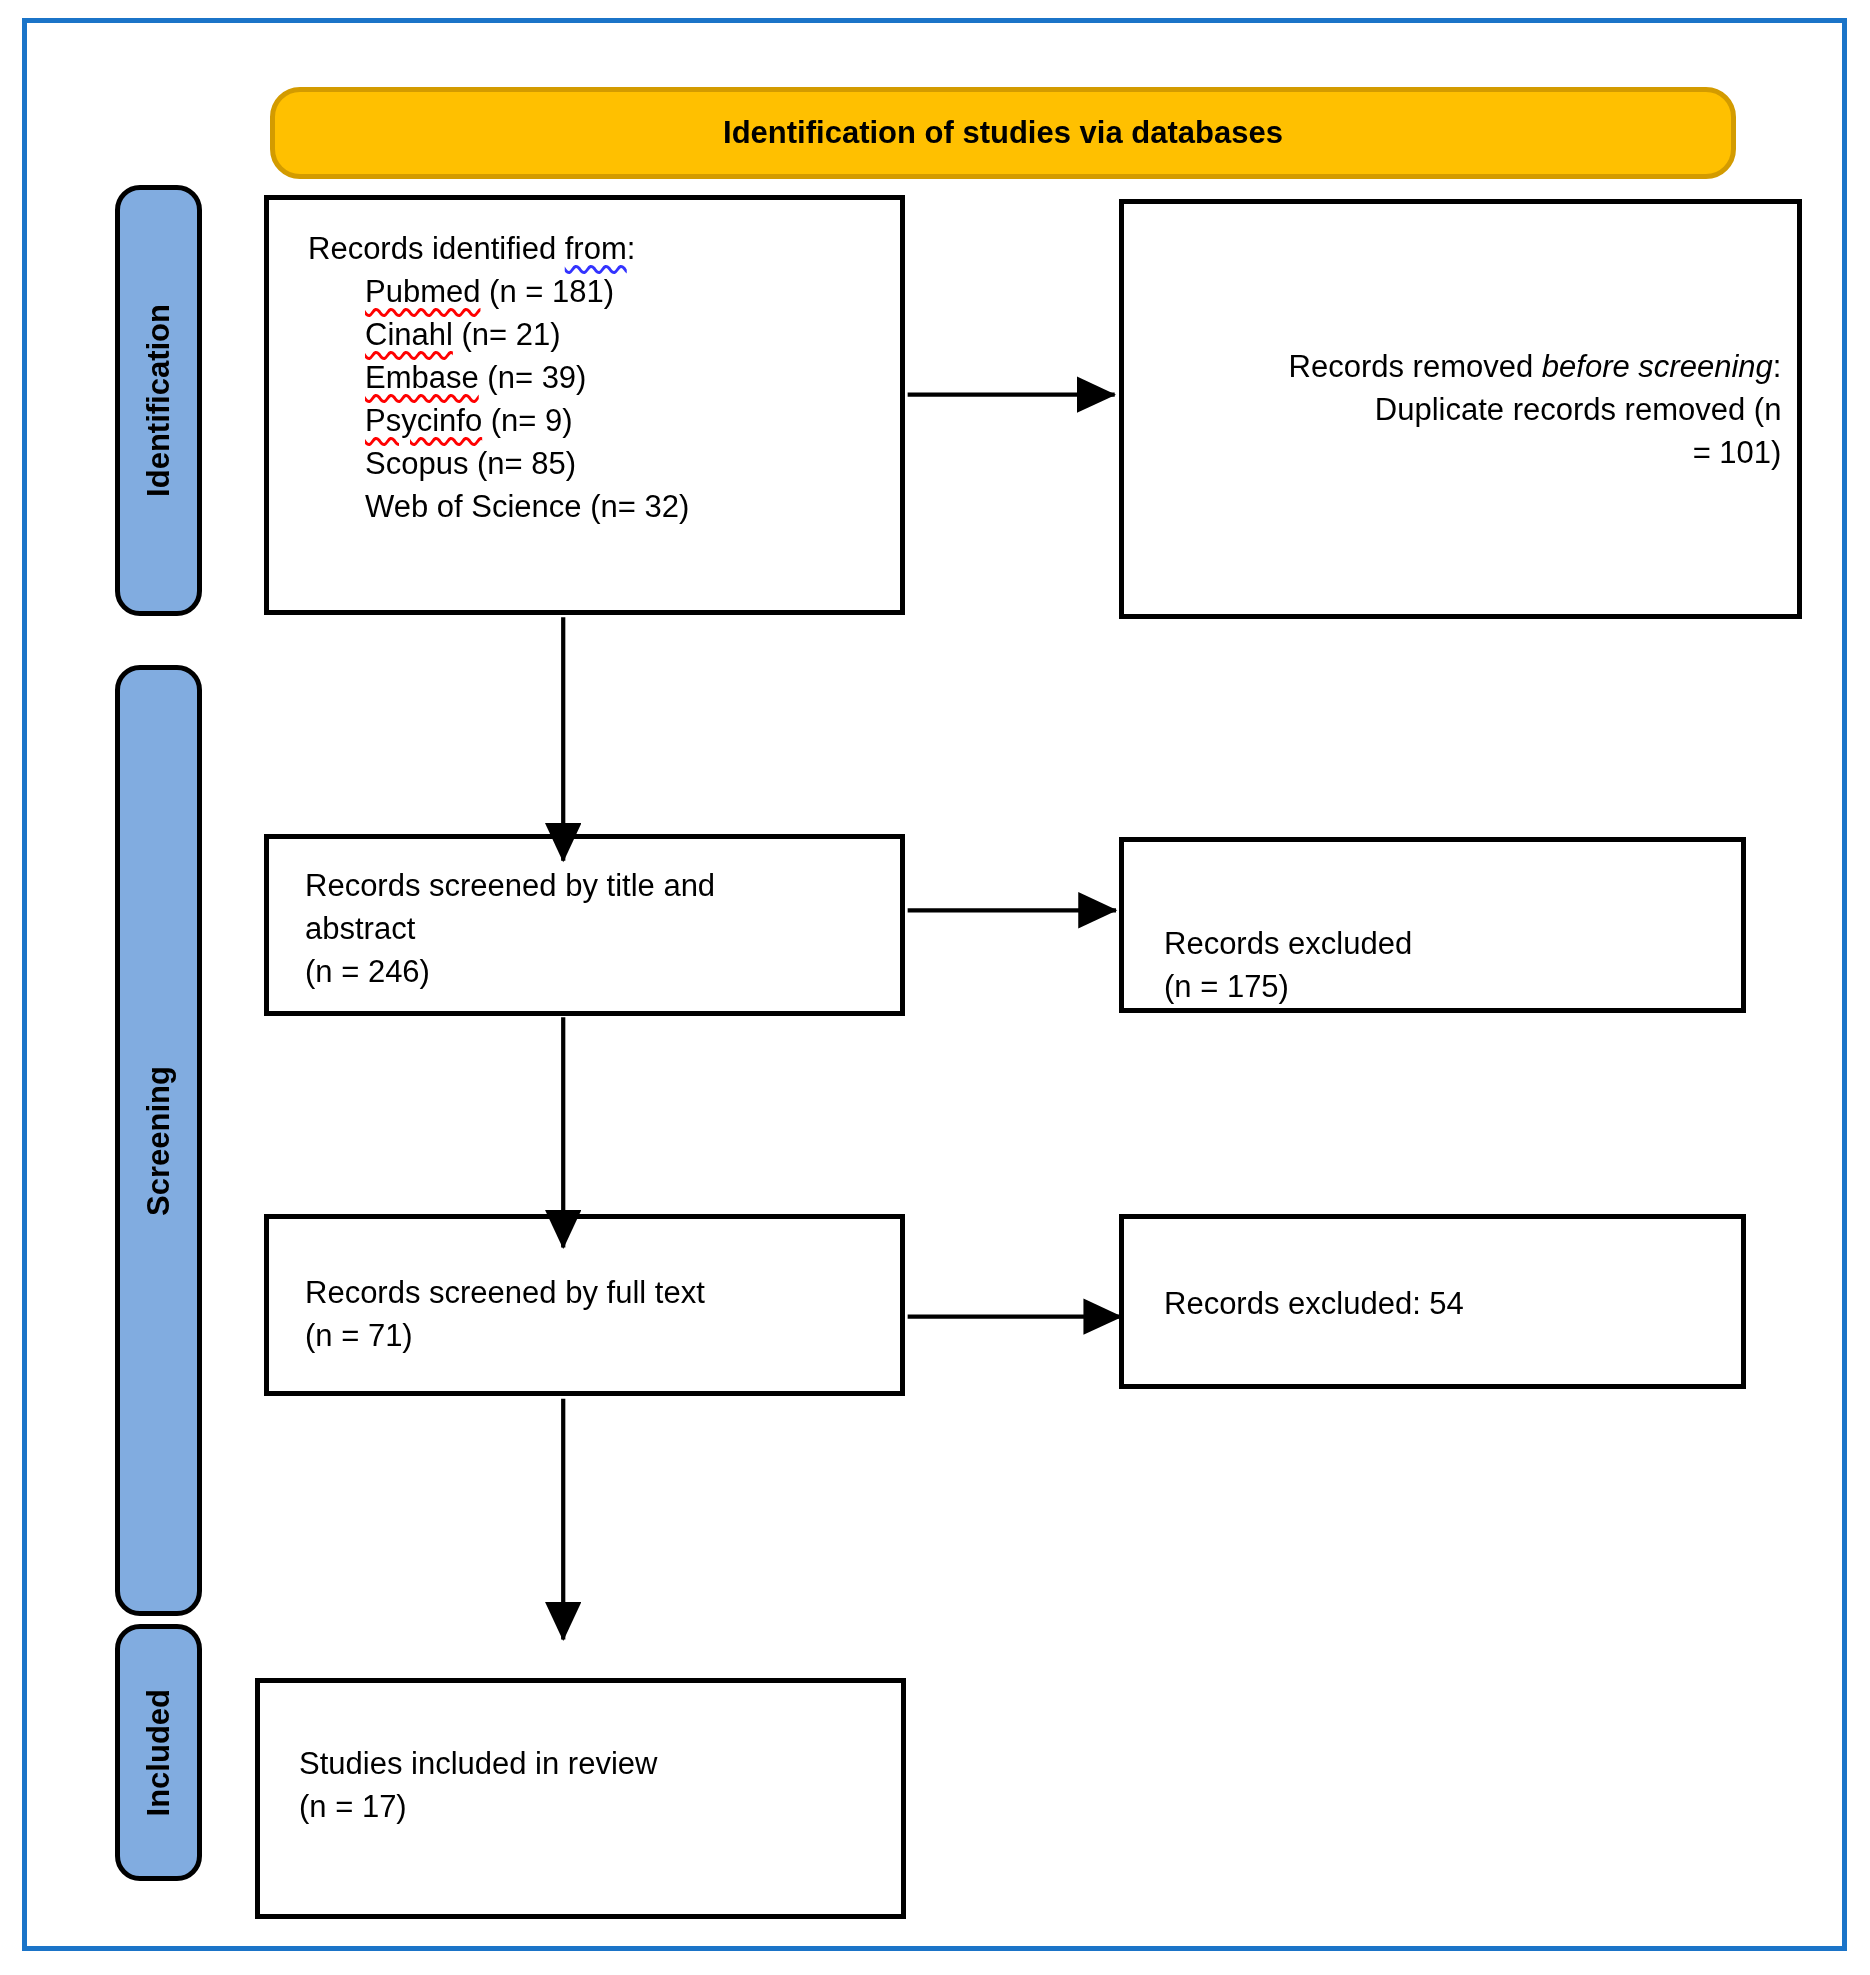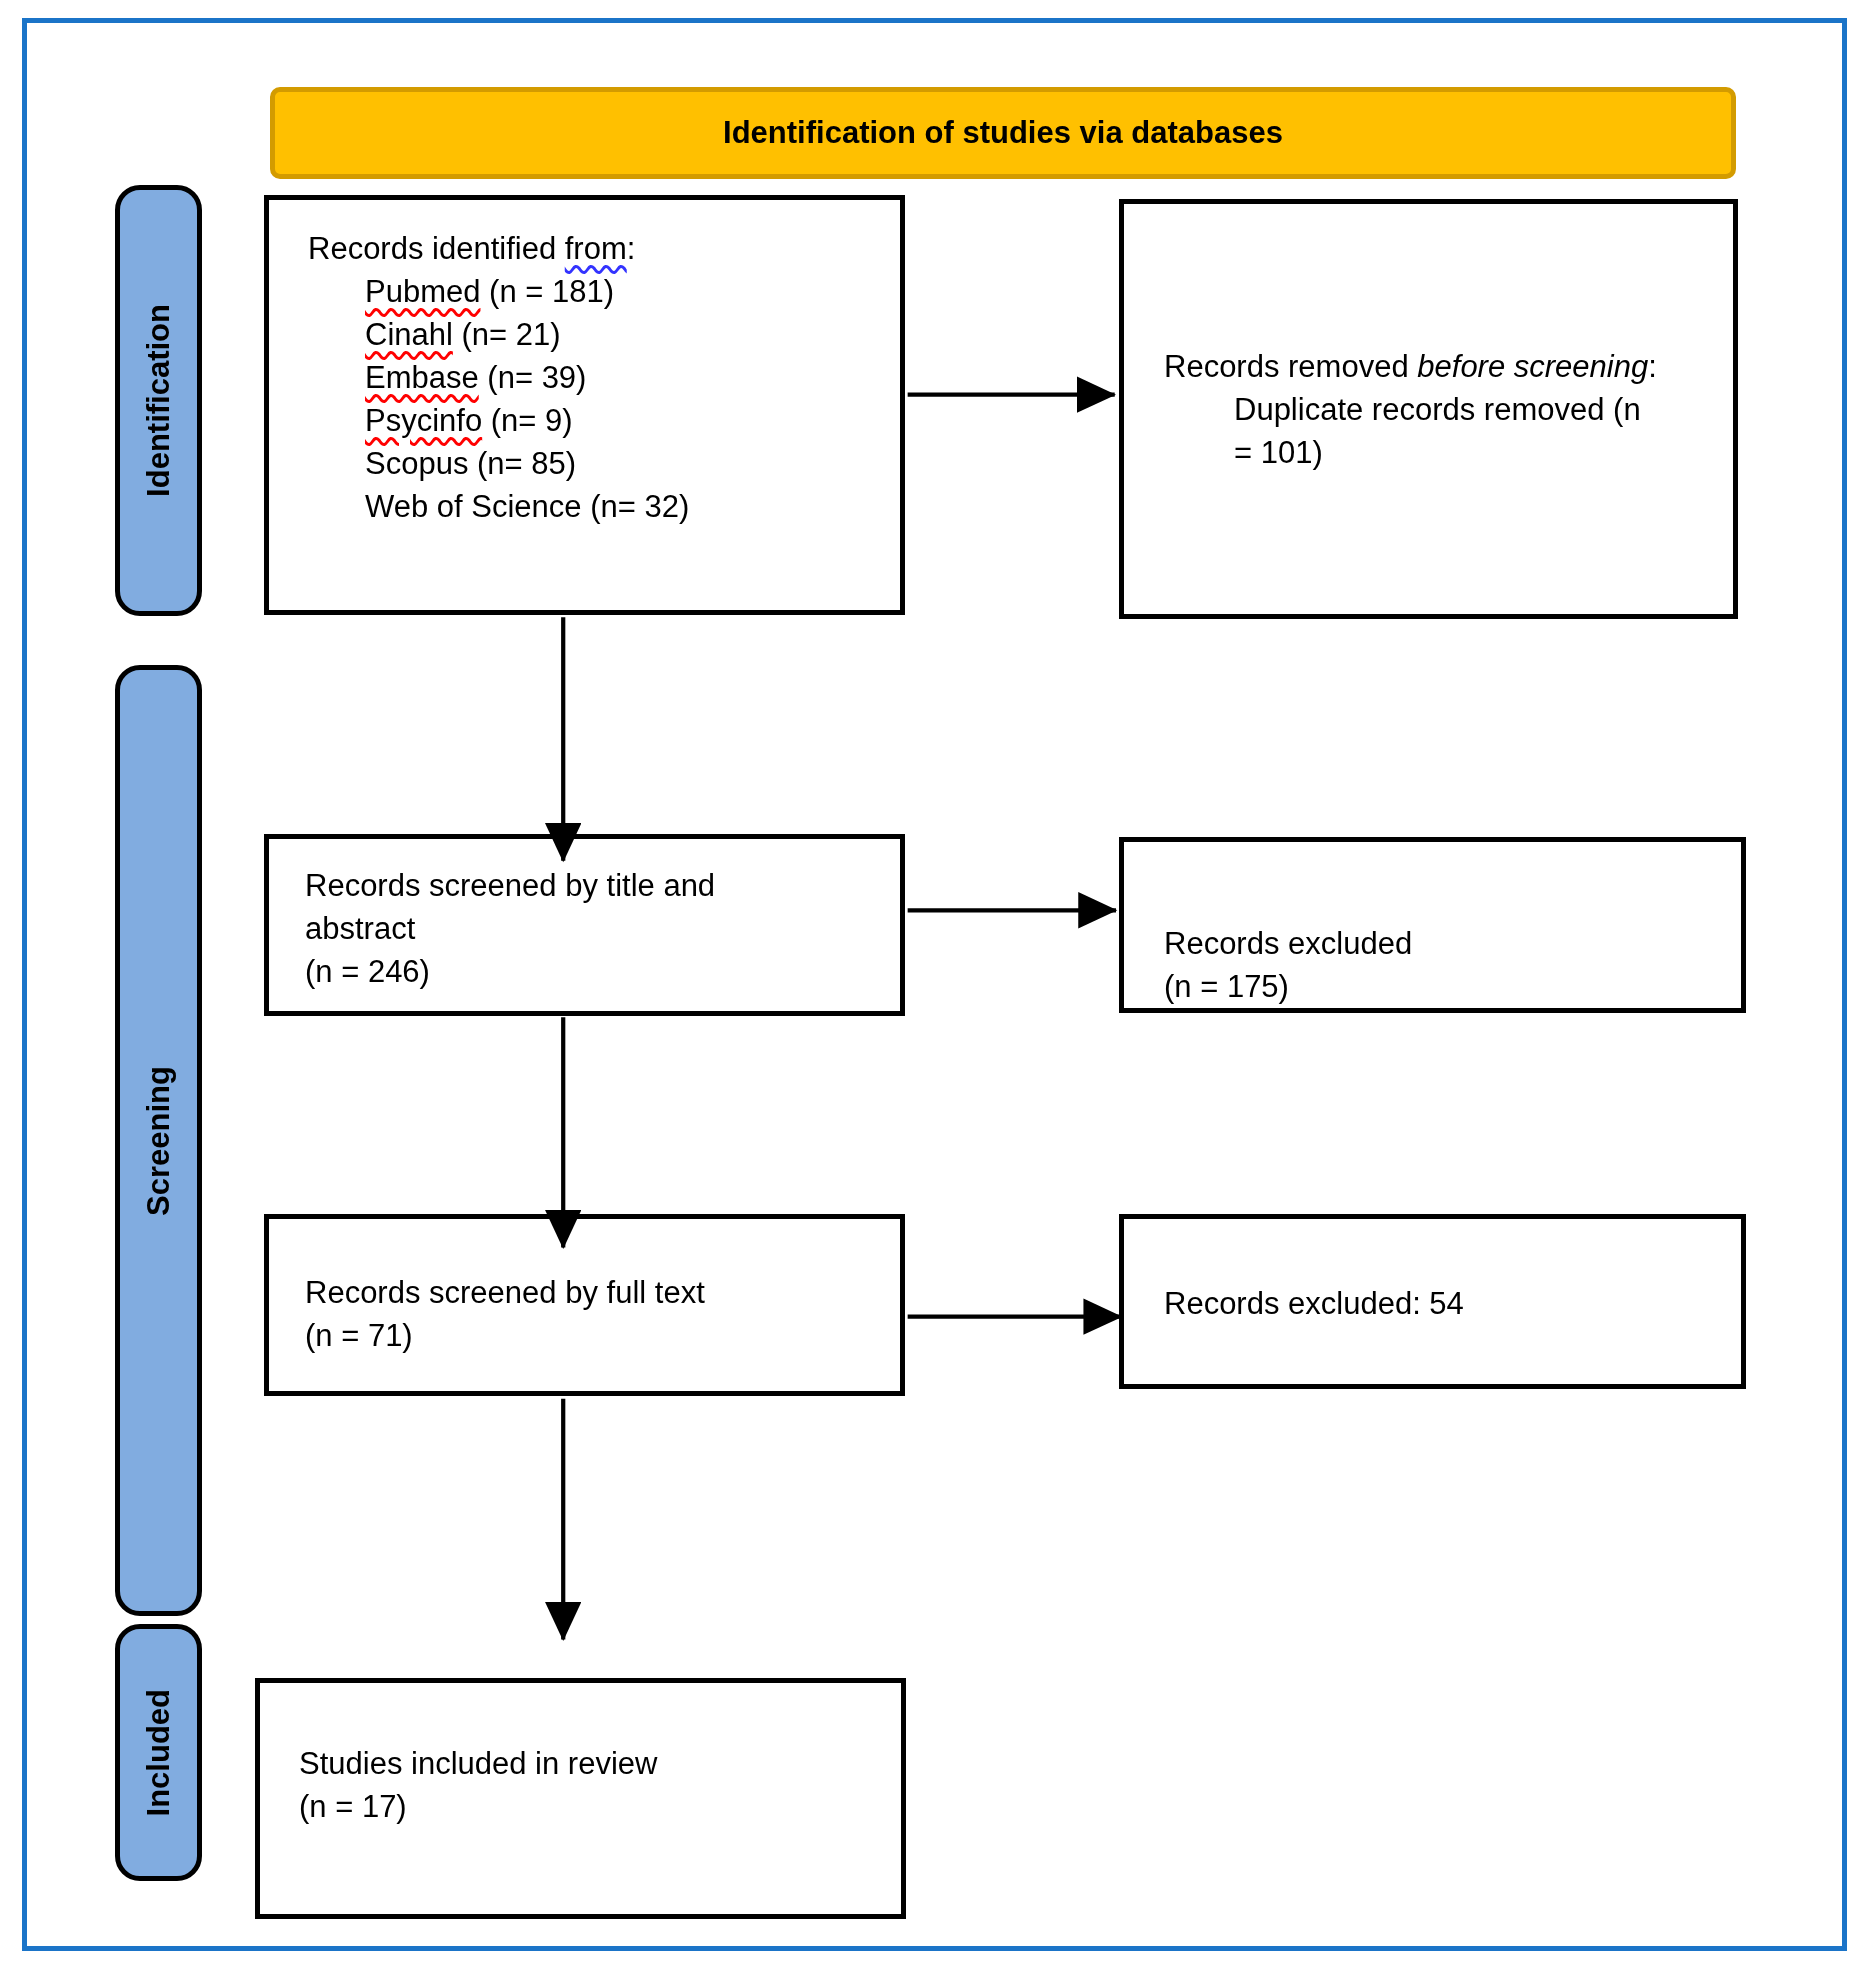--- a/index.html
+++ b/index.html
@@ -27,21 +27,21 @@
     left:21.5px;top:18px;width:1825px;height:1933px;
     border:5.9px solid var(--outer-border);
     box-sizing:border-box;
     background:transparent;
   }
   .banner{
     position:absolute;
     left:270px;top:87px;width:1466px;height:92px;
     background:var(--banner-fill);
     border:5.9px solid var(--banner-border);
-    border-radius:10px;
+    border-radius:30px;
     box-sizing:border-box;
     display:flex;align-items:center;justify-content:center;
   }
   .banner-title{
     font-size:31px;font-weight:bold;color:#000;
   }
   .stage{
     position:absolute;
     left:115px;width:87px;
     background:var(--sidebar-fill);
@@ -62,21 +62,21 @@
   .flow-box{
     position:absolute;
     background:#ffffff;
     border:5.9px solid var(--box-border);
     box-sizing:border-box;
     font-size:31px;
     line-height:43px;
   }
   .flow-box .line{white-space:nowrap;}
   #box-identified{left:264px;top:195px;width:641px;height:420px;padding:27px 13px 16px 39px;}
-  #box-removed{left:1119px;top:199px;width:619px;height:420px;display:flex;flex-direction:column;justify-content:center;padding:0 15.6px 0 40px;}
+  #box-removed{left:1119px;top:199px;width:683px;height:420px;display:flex;flex-direction:column;justify-content:center;padding:0 15.6px 0 40px;align-items:flex-end;}
   #box-screened-ta{left:264px;top:834px;width:641px;height:182px;padding:25px 13px 0 36px;}
   #box-excluded-ta{left:1119px;top:837px;width:627px;height:176px;display:flex;flex-direction:column;justify-content:flex-end;padding:0 15.6px 0 40px;}
   #box-screened-ft{left:264px;top:1214px;width:641px;height:182px;padding:52px 13px 0 36px;}
   #box-excluded-ft{left:1119px;top:1214px;width:627px;height:175px;padding:63px 15.6px 0 40px;}
   #box-included{left:255px;top:1634px;width:651px;height:241px;padding:59px 13px 0 39px;margin-top:44px;}
   .indent{margin-left:57px;}
   .indent2{margin-left:70px;}
   .wavy-red{
     text-decoration-line:underline;
     text-decoration-style:wavy;

